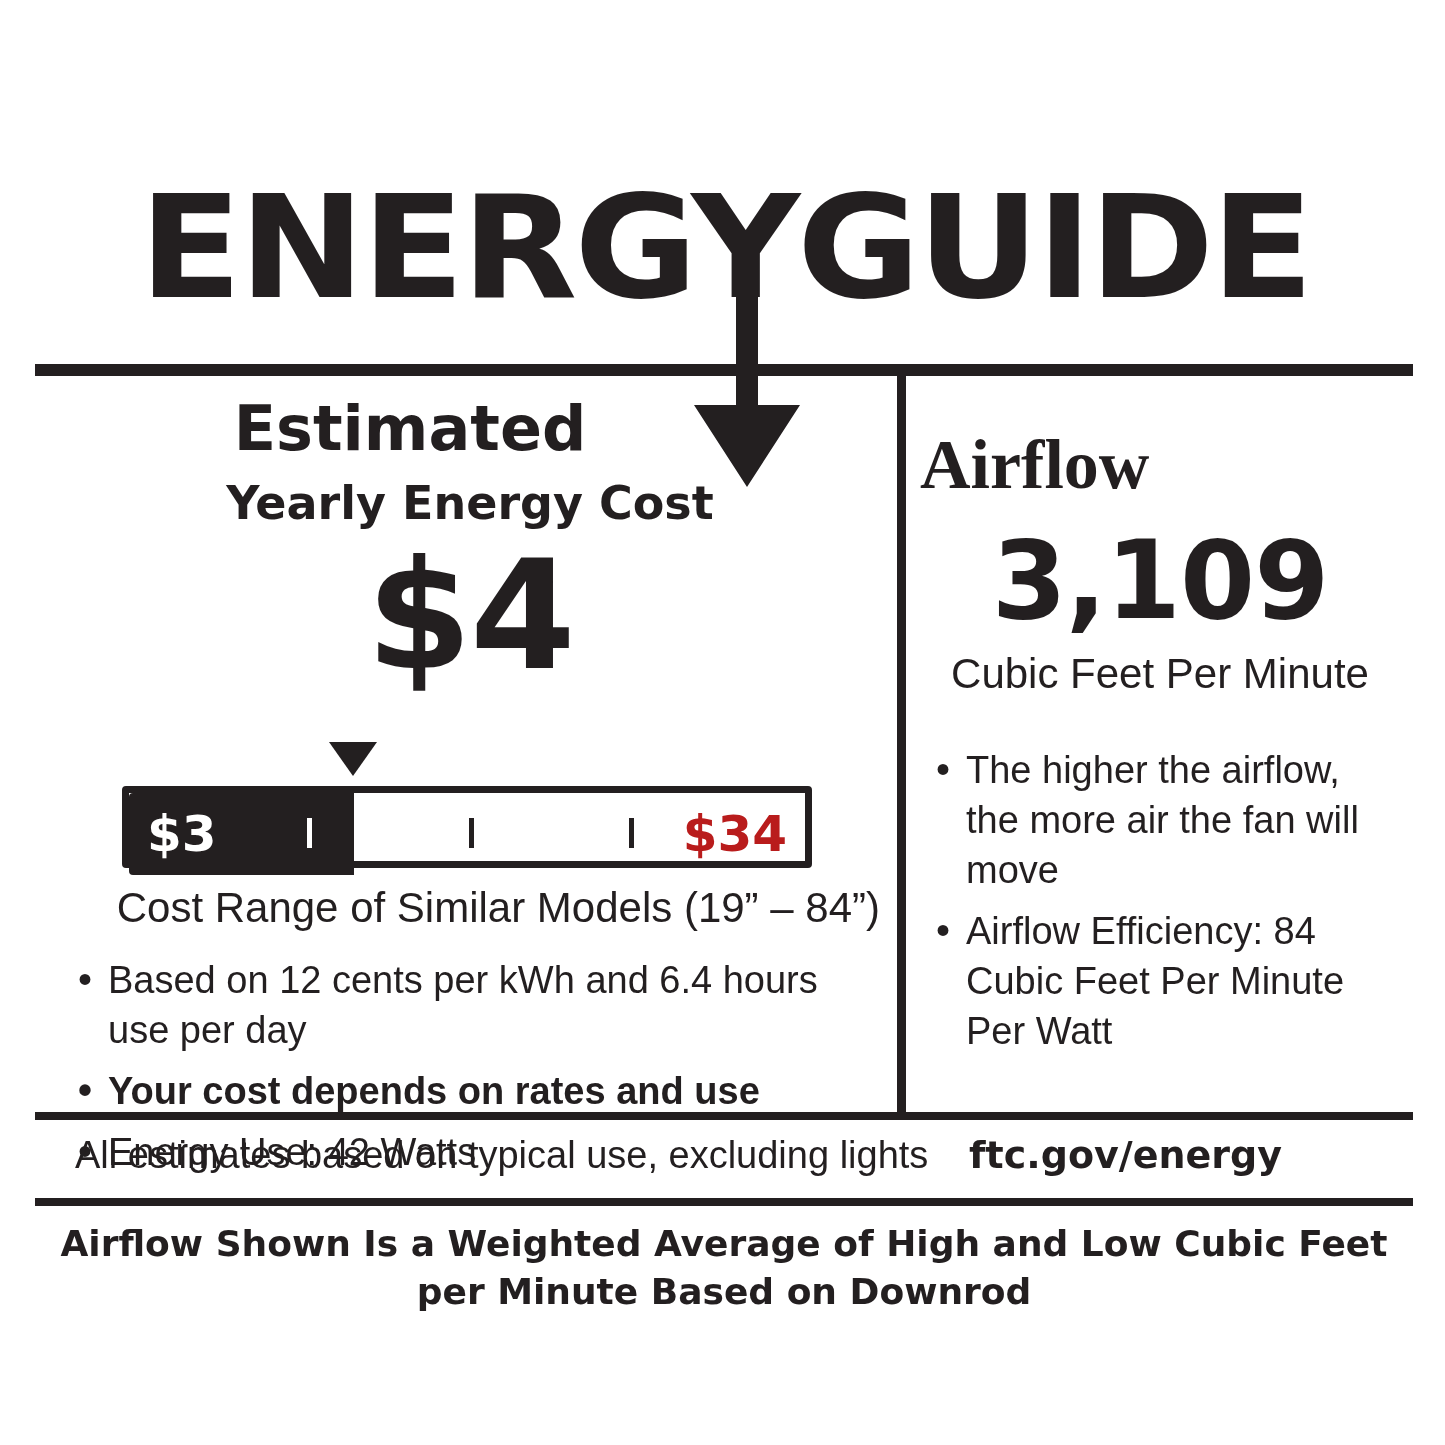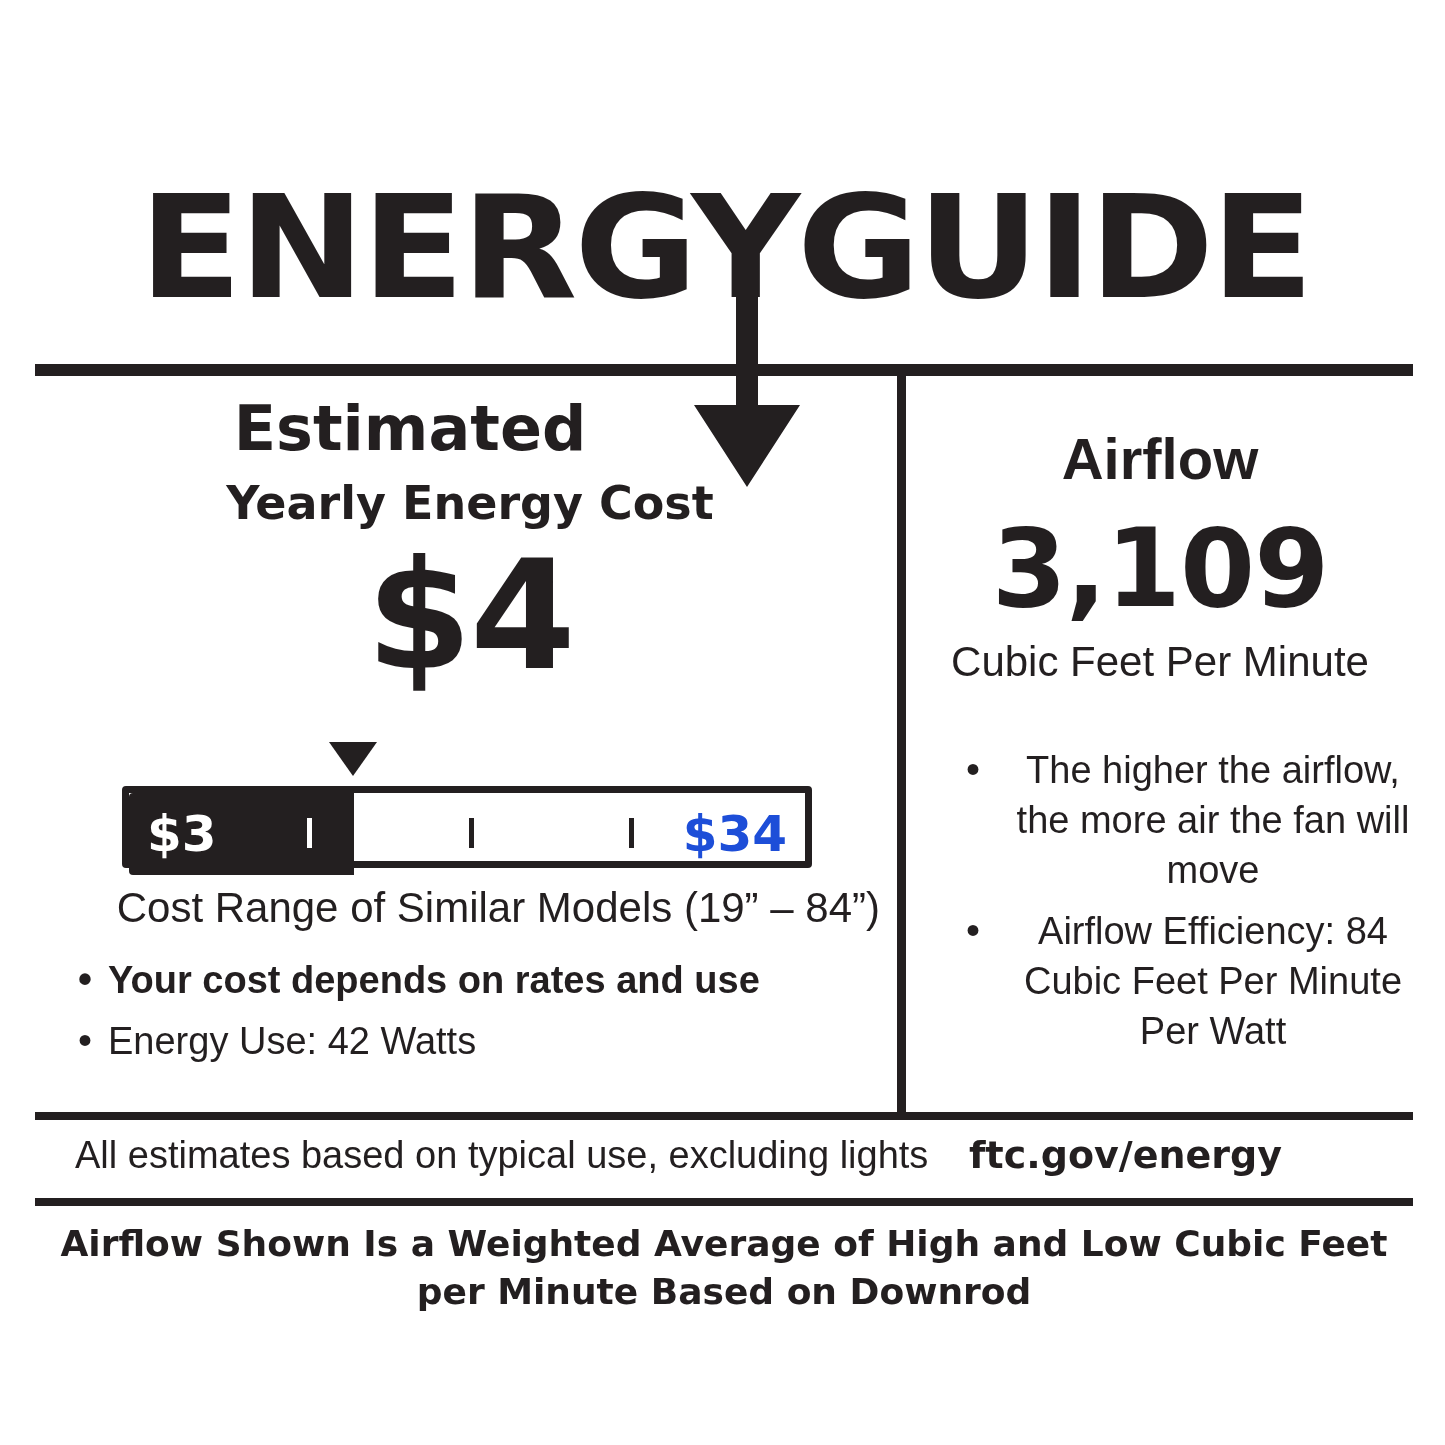--- a/index.html
+++ b/index.html
@@ -156,21 +156,21 @@
     color: #ffffff;
     line-height: 56px;
   }
   .range-high {
     position: absolute;
     right: 18px;
     top: 13px;
     font-family: "DejaVu Sans", sans-serif;
     font-weight: bold;
     font-size: 50px;
-    color: #1d4ed8;
+    color: #b91c1c;
     line-height: 56px;
   }
   .tick {
     position: absolute;
     top: 25px;
     width: 5px;
     height: 30px;
     background: #231f20;
   }
   .tick-white {
@@ -226,47 +226,46 @@
   .bold-bullet { font-weight: bold; }
 
   
   .right-col {
     position: absolute;
     left: 920px;
     top: 430px;
     width: 480px;
   }
   .airflow-label {
-    font-family: Liberation Sans, sans-serif;
-    font-weight: bold;
-    font-size: 58px;
-    text-align: center;
+    font-family: Liberation Serif, serif;
+    font-weight: bold;
+    font-size: 70px;
+    text-align: left;
     line-height: 1.0;
   }
   .airflow-value {
     font-family: "DejaVu Sans", sans-serif;
     font-weight: bold;
     font-size: 108px;
     text-align: center;
     line-height: 1.05;
     margin-top: 24px;
     letter-spacing: -1px;
   }
   .airflow-units {
     font-size: 42px;
     text-align: center;
     line-height: 1.1;
     margin-top: 14px;
   }
   .right-bullets {
     position: absolute;
-    left: 960px;
+    left: 930px;
     top: 745px;
     width: 470px;
-    text-align: center;
   }
   .right-bullets li {
     font-size: 38px;
     line-height: 48px;
     margin-bottom: 14px;
   }
 
   
   .footer-left {
     position: absolute;
@@ -333,20 +332,21 @@
       <div class="tick" style="left:340px"></div>
       <div class="tick" style="left:500px"></div>
     </div>
     <div class="marker"></div>
   </div>
 
   <div class="range-caption">Cost Range of Similar Models (19” – 84”)</div>
 
   <div class="left-bullets">
     <ul class="bullets">
+      <li>Based on 12 cents per kWh and 6.4 hours use per day</li>
       <li class="bold-bullet">Your cost depends on rates and use</li>
       <li>Energy Use: 42 Watts</li>
     </ul>
   </div>
 
   <div class="right-col">
     <div class="airflow-label">Airflow</div>
     <div class="airflow-value">3,109</div>
     <div class="airflow-units">Cubic Feet Per Minute</div>
   </div>

